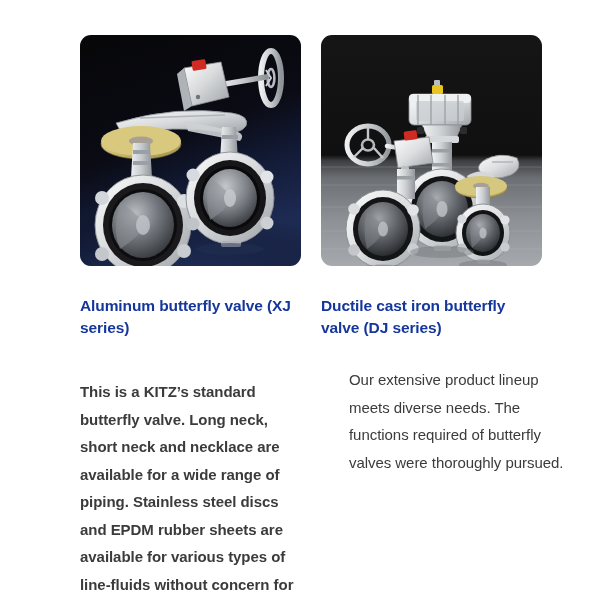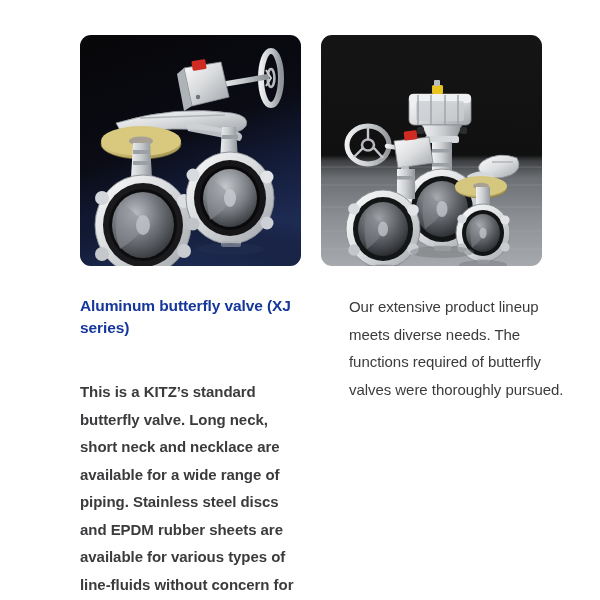--- a/index.html
+++ b/index.html
@@ -325,17 +325,18 @@
           <circle cx="184" cy="212" r="4.6" fill="#c9cdd0"></circle>
           <rect x="156" y="224" width="13" height="5" rx="2" fill="#b0b4b8"></rect>
         </g>
 
         <ellipse cx="62" cy="236" rx="35" ry="6" fill="#6f7276" opacity="0.5"></ellipse>
         <ellipse cx="121" cy="217" rx="32" ry="6" fill="#74777b" opacity="0.45"></ellipse>
         <ellipse cx="162" cy="230" rx="24" ry="5" fill="#717478" opacity="0.45"></ellipse>
       </svg>
     </div>
 
+    <h3 class="product-title">Ductile cast iron butterfly valve (DJ series)</h3>
 
     <p class="product-desc">Our extensive product lineup meets diverse needs. The functions required of butterfly valves were thoroughly pursued.</p>
   </div>
 
 </div>
 
 </body></html>

